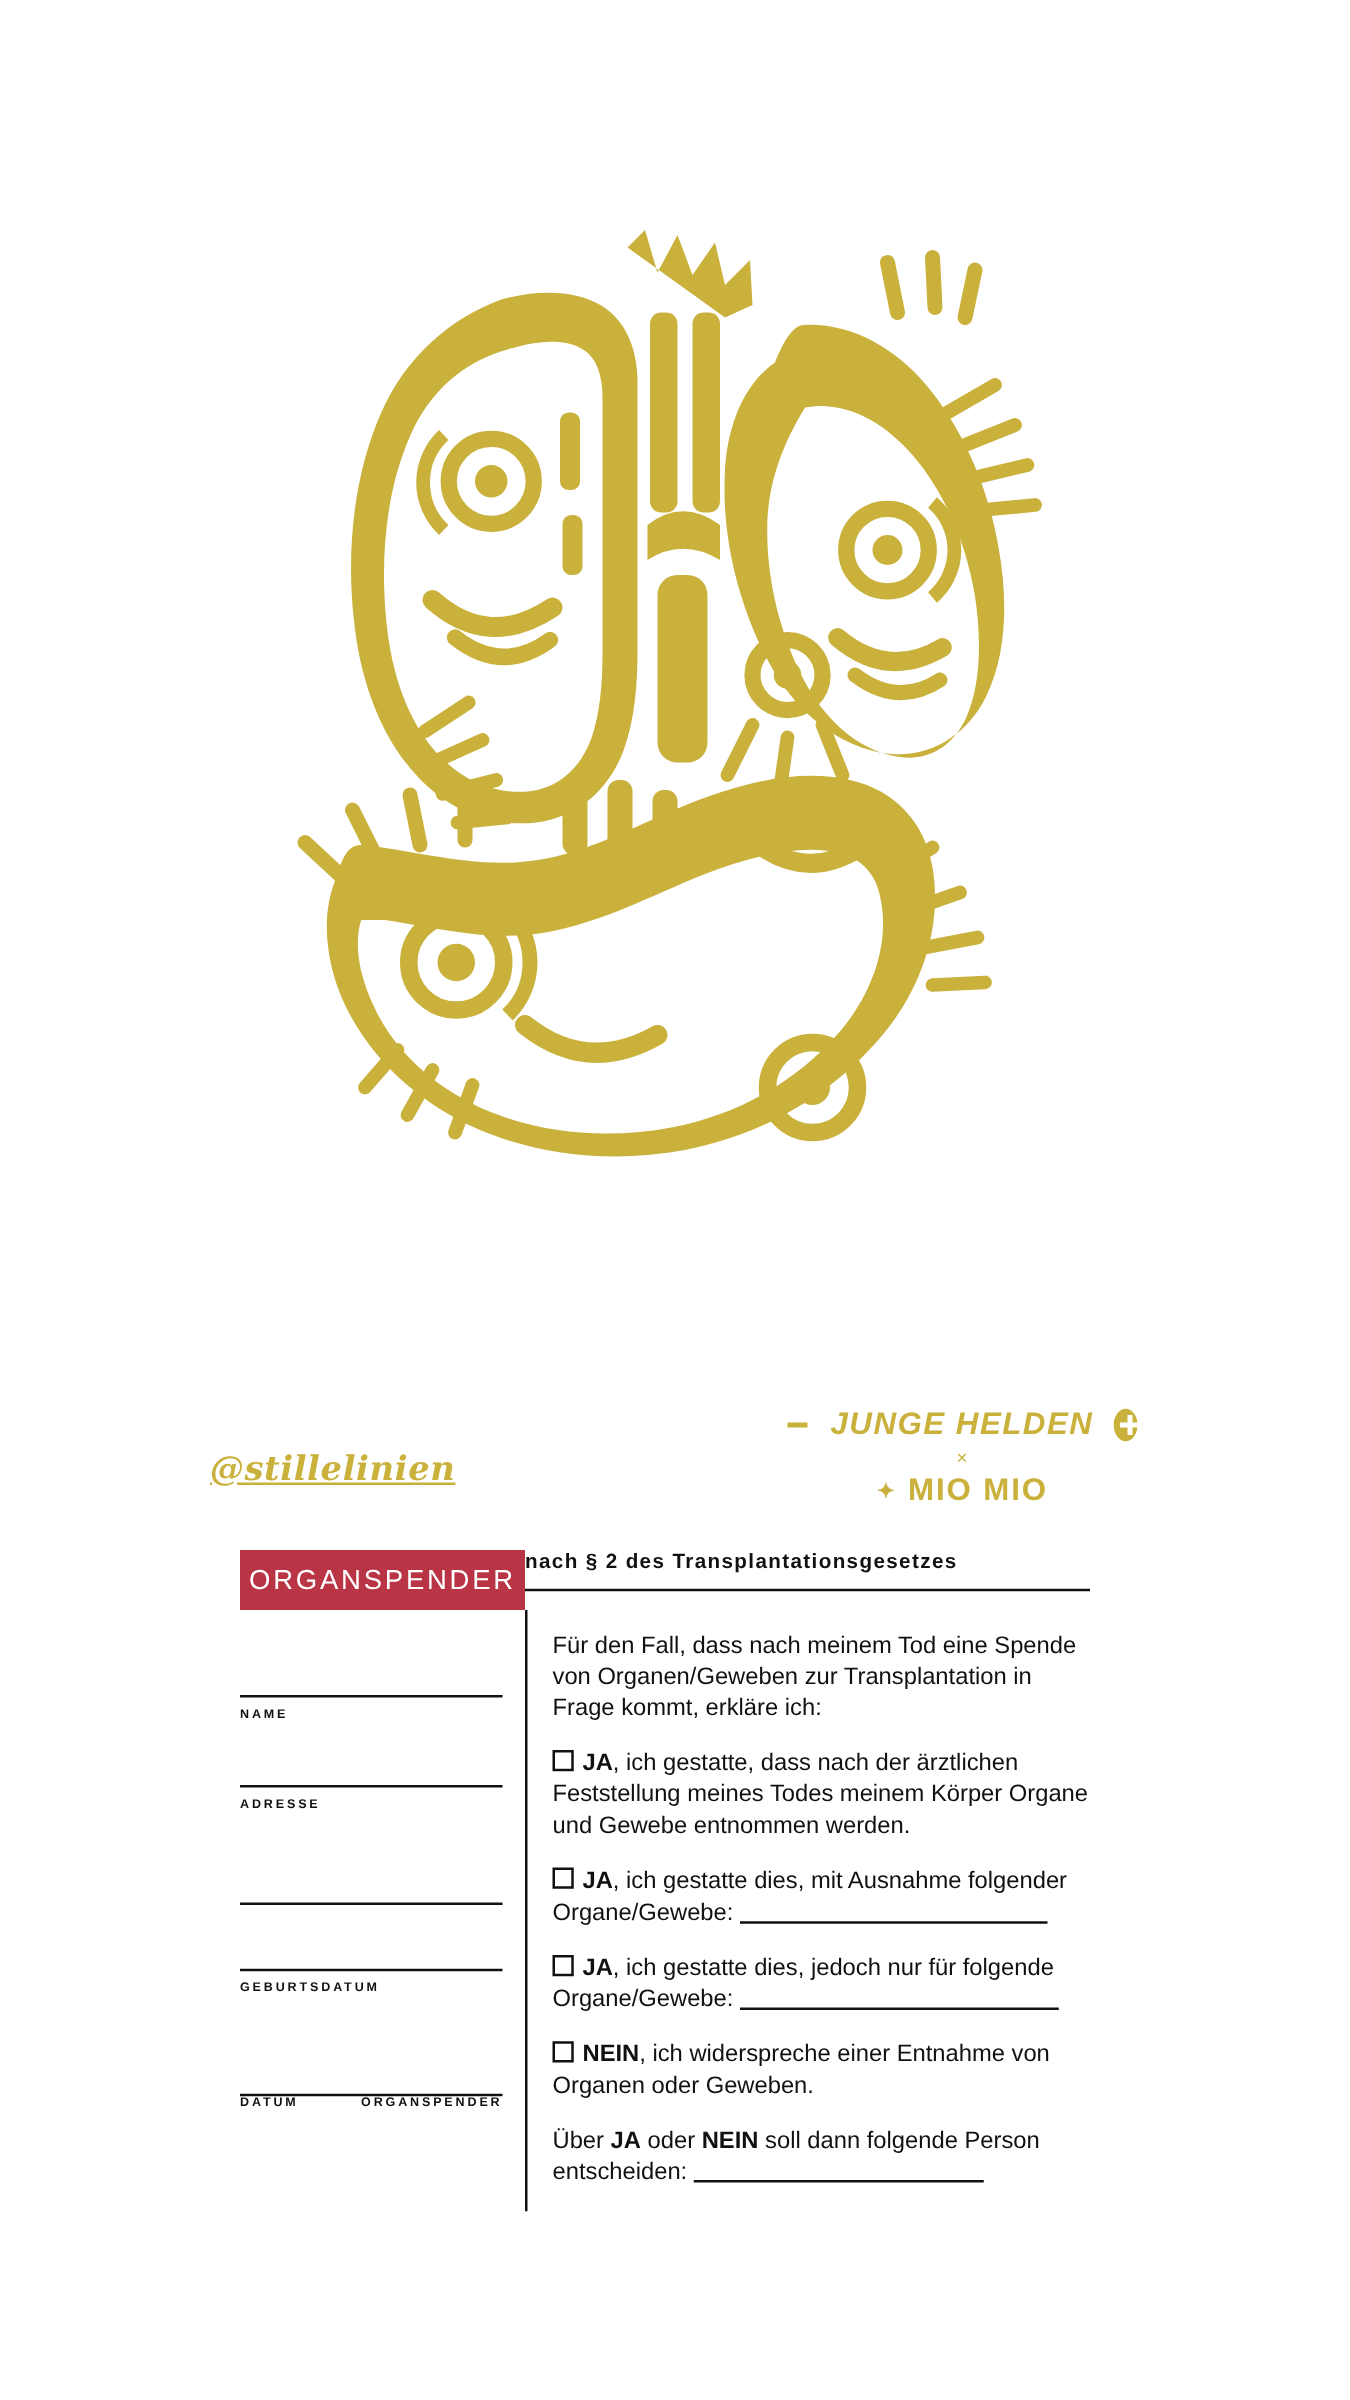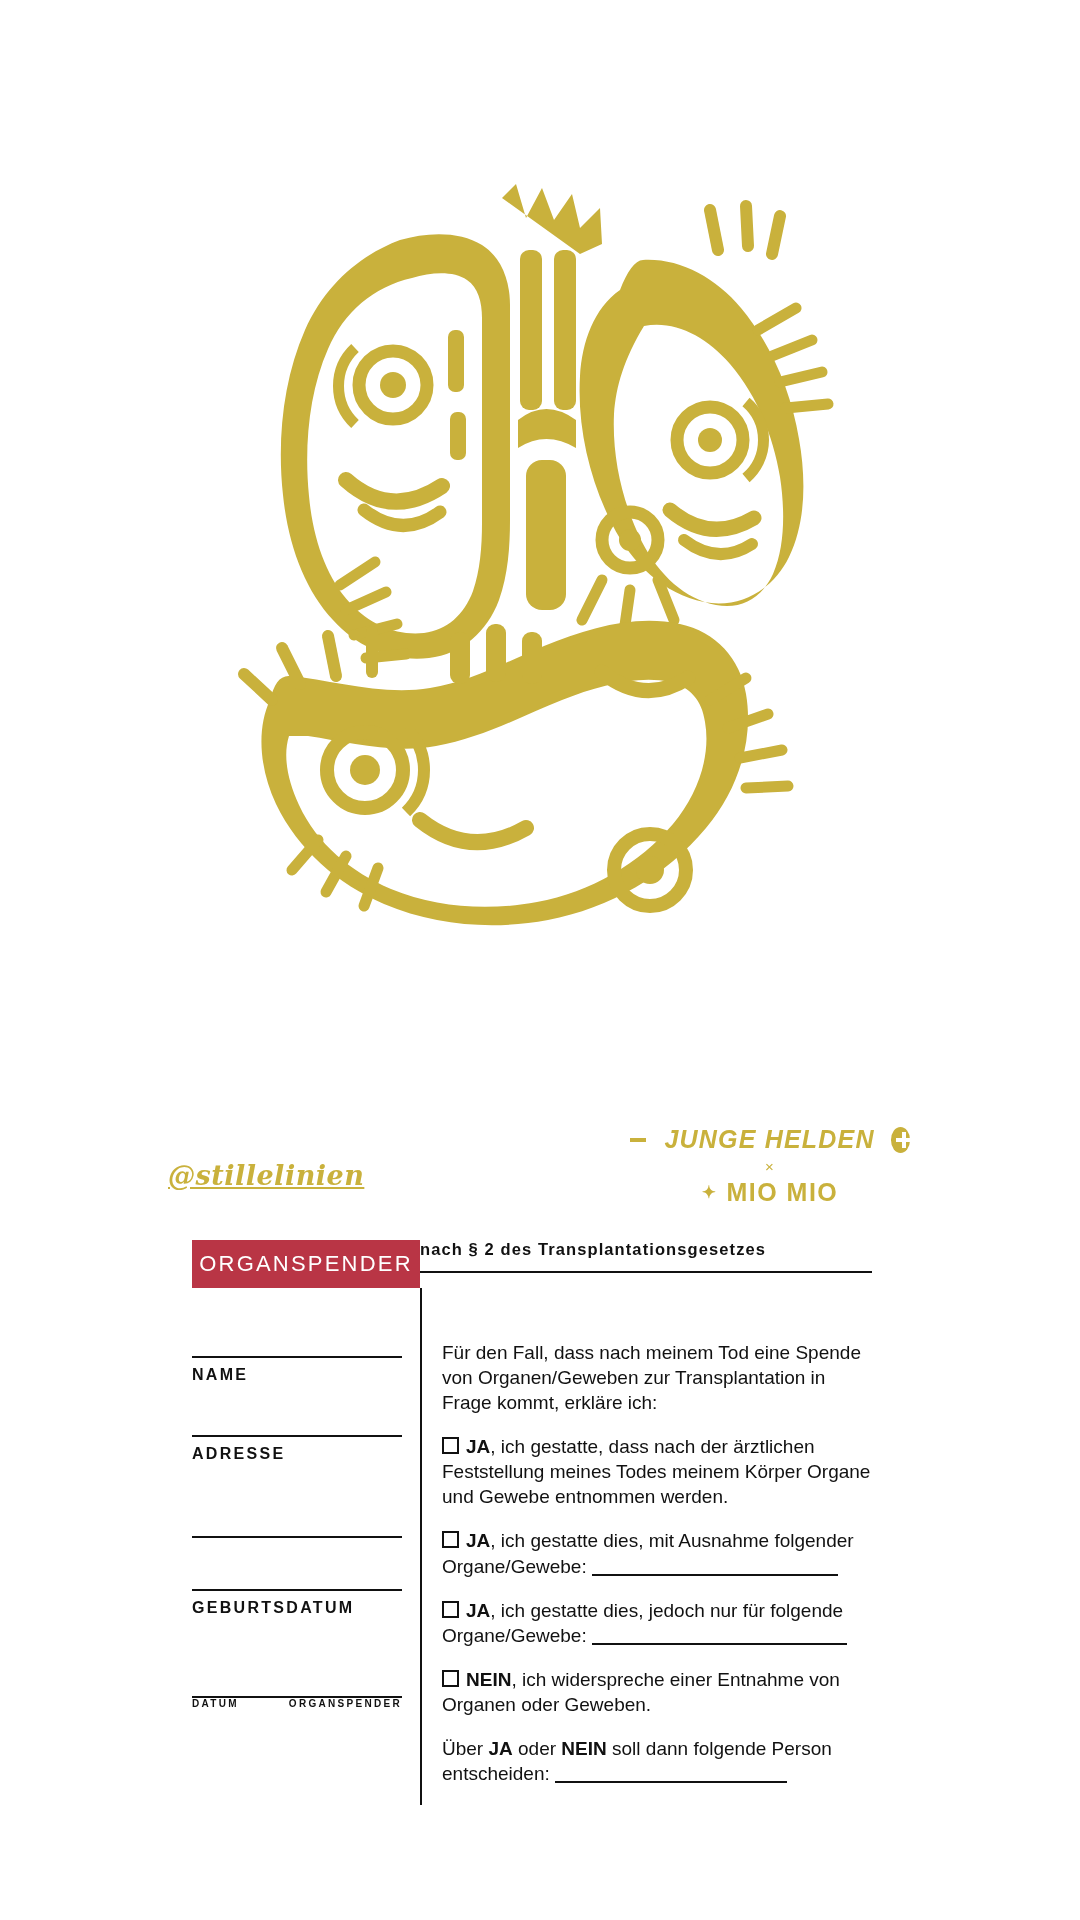--- a/index.html
+++ b/index.html
@@ -158,21 +158,21 @@
   }
   .field {
     margin-bottom: 9px;
   }
   .field .rule {
     border-bottom: 2.2px solid #111;
     height: 42px;
     width: 210px;
   }
   .field .lbl {
-    font-size: 16px;
+    font-size: 10px;
     letter-spacing: 2.3px;
     font-weight: bold;
     padding-top: 8px;
     color: #111;
   }
   .field.tall .rule { height: 64px; }
   .field.tall2 .rule { height: 70px; }
   .sig-row {
     display: flex;
     justify-content: space-between;
@@ -188,21 +188,20 @@
     flex: 1;
     border-left: 2.5px solid #111;
     padding: 16px 0 0 20px;
     box-sizing: border-box;
     position: relative;
   }
   .para {
     font-size: 19px;
     line-height: 1.32;
     margin-bottom: 19px;
-    margin-top: 36px;
   }
   .para:last-child { margin-bottom: 0; }
   .opt {
     font-size: 19px;
     line-height: 1.32;
     margin-bottom: 19px;
     position: relative;
   }
   .box {
     display: inline-block;

